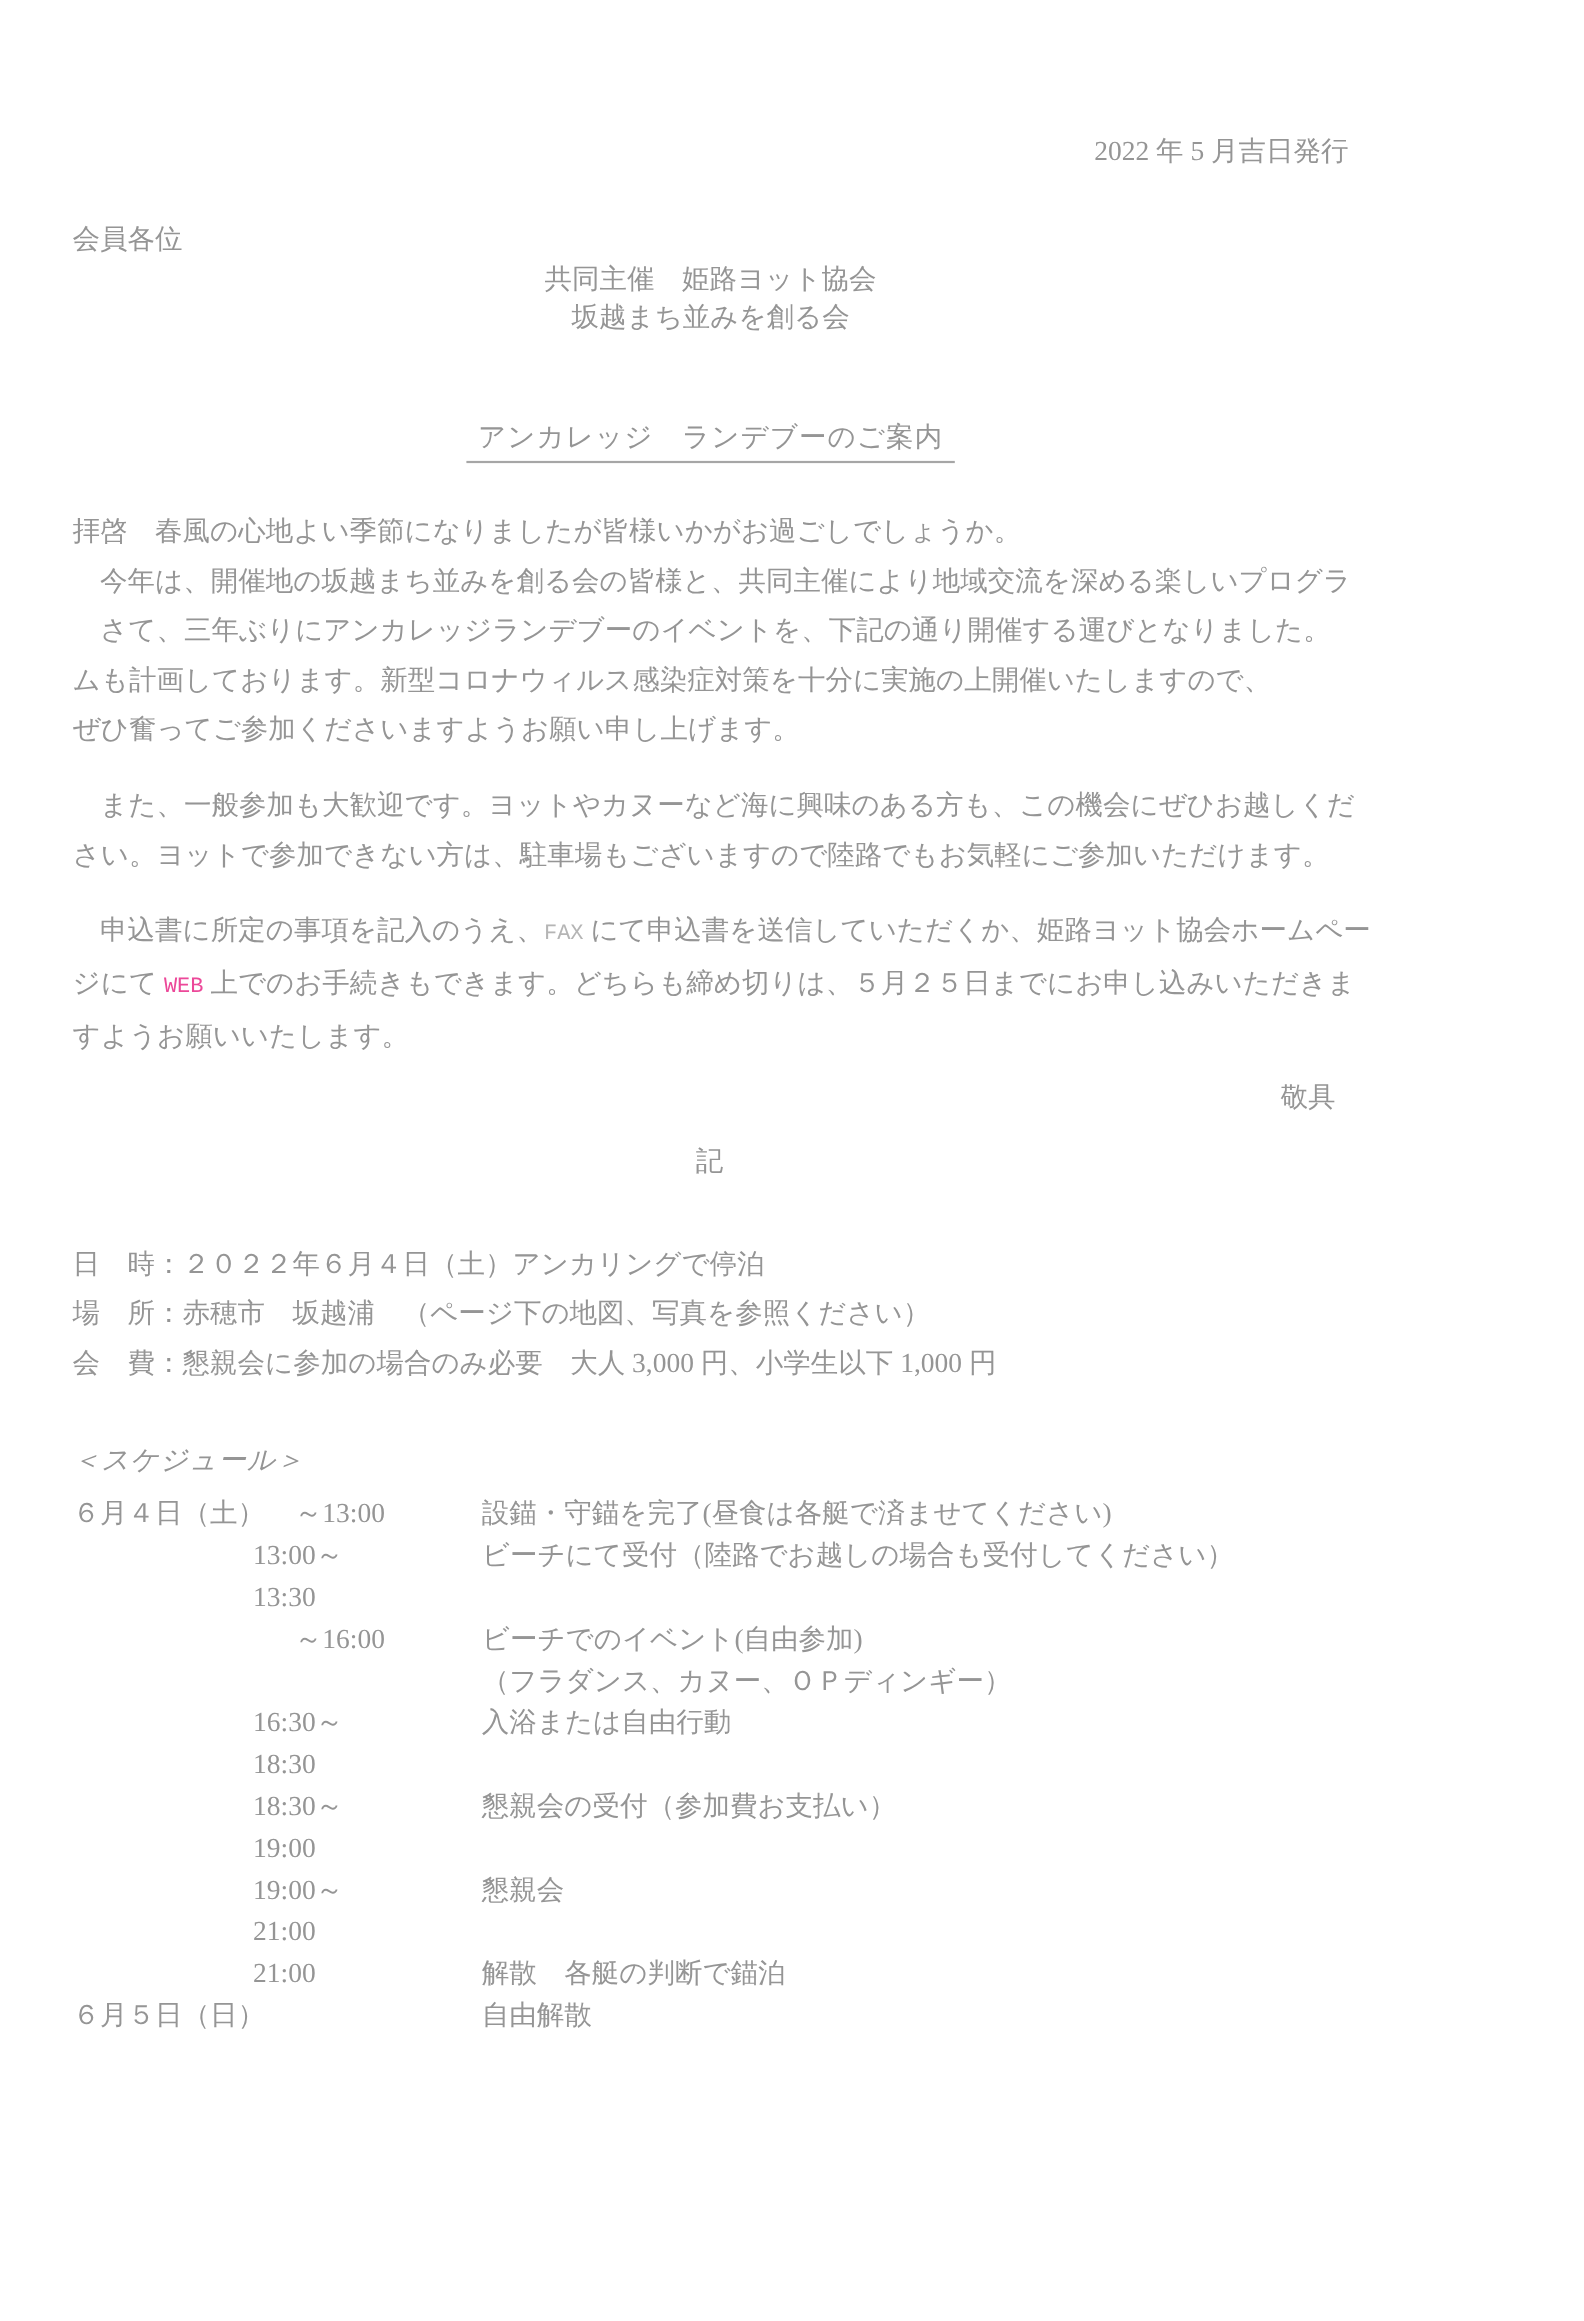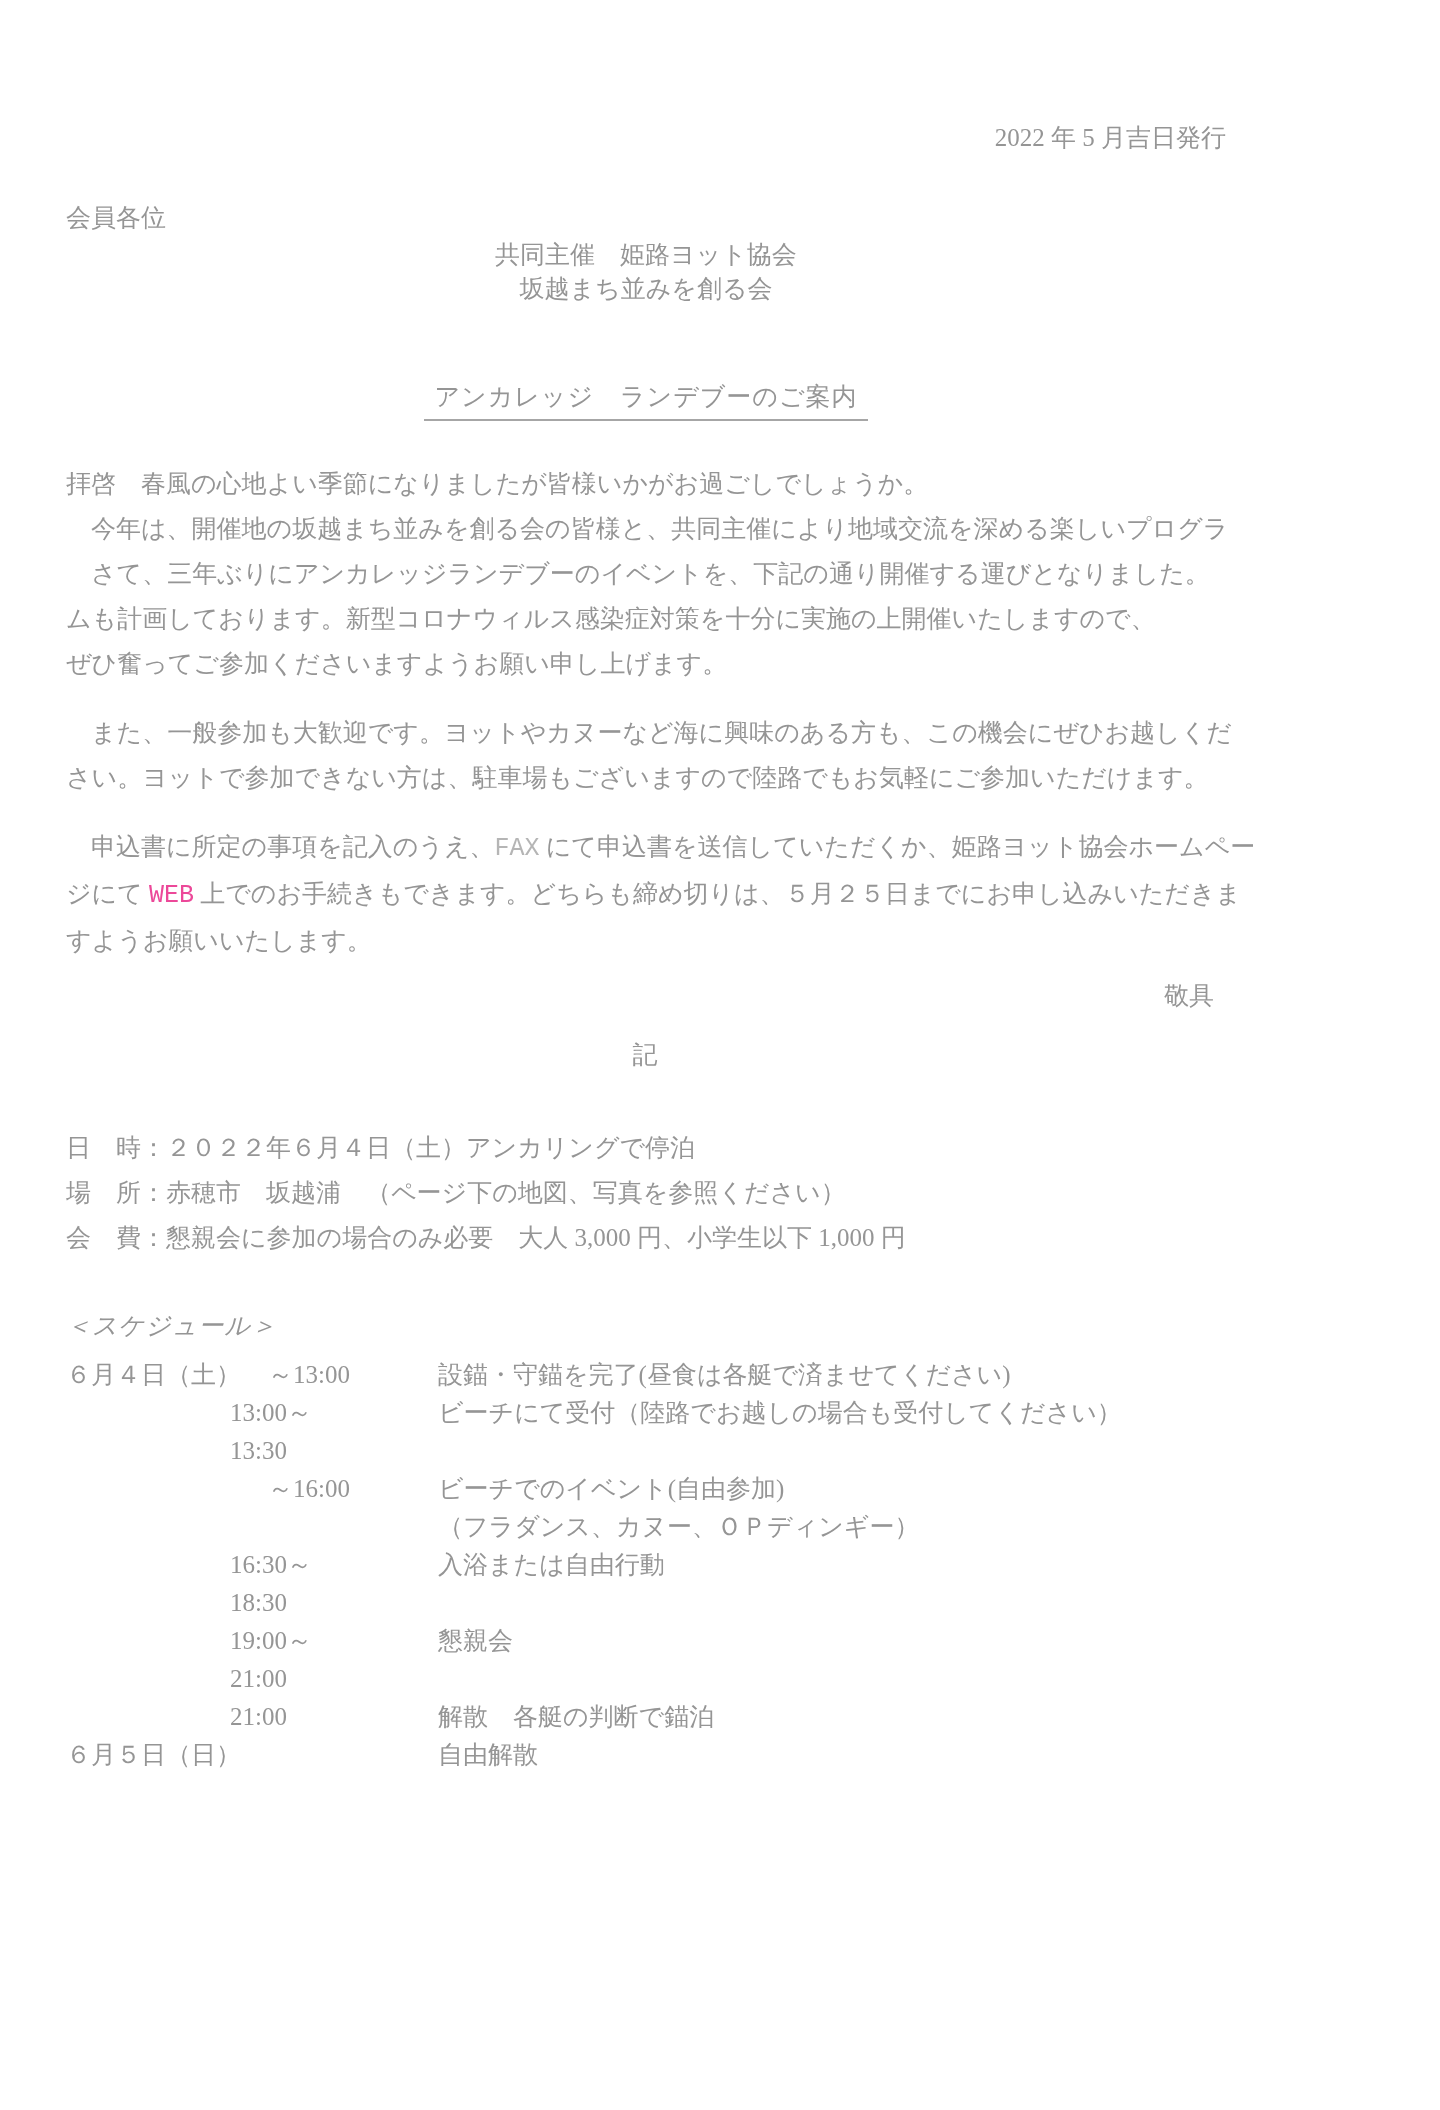--- a/index.html
+++ b/index.html
@@ -37,21 +37,21 @@
   .sched-rows{margin-top:10px;}
   .sched-row{display:flex;line-height:38px;}
   .col-date{width:164px;flex:none;white-space:pre;}
   .col-time{width:120px;flex:none;}
   .col-time.r{text-align:right;}
   .col-time.l{text-align:left;}
   .col-desc{margin-left:88px;white-space:pre;text-align:right;}
   .lt{
     color:#b5b5b5;
     font-family:"Liberation Mono","DejaVu Sans Mono",monospace;
-    font-size:25px;
+    font-size:20px;
     margin-top:36px;
   }
 </style>
 </head>
 <body>
 
 <div class="page" style="color: rgb(149, 149, 149); background: rgb(255, 255, 255);">
 
   <div class="issue-date">2022 年 5 月吉日発行</div>
 
@@ -118,20 +118,25 @@
           <span class="col-time l"></span>
           <span class="col-desc">（フラダンス、カヌー、ＯＰディンギー）</span>
         </div>
         <div class="sched-row">
           <span class="col-date"></span>
           <span class="col-time l">16:30～18:30</span>
           <span class="col-desc">入浴または自由行動</span>
         </div>
         <div class="sched-row">
           <span class="col-date"></span>
+          <span class="col-time l">18:30～19:00</span>
+          <span class="col-desc">懇親会の受付（参加費お支払い）</span>
+        </div>
+        <div class="sched-row">
+          <span class="col-date"></span>
           <span class="col-time l">19:00～21:00</span>
           <span class="col-desc">懇親会</span>
         </div>
         <div class="sched-row">
           <span class="col-date"></span>
           <span class="col-time l">21:00</span>
           <span class="col-desc">解散　各艇の判断で錨泊</span>
         </div>
         <div class="sched-row">
           <span class="col-date">６月５日（日）</span>

